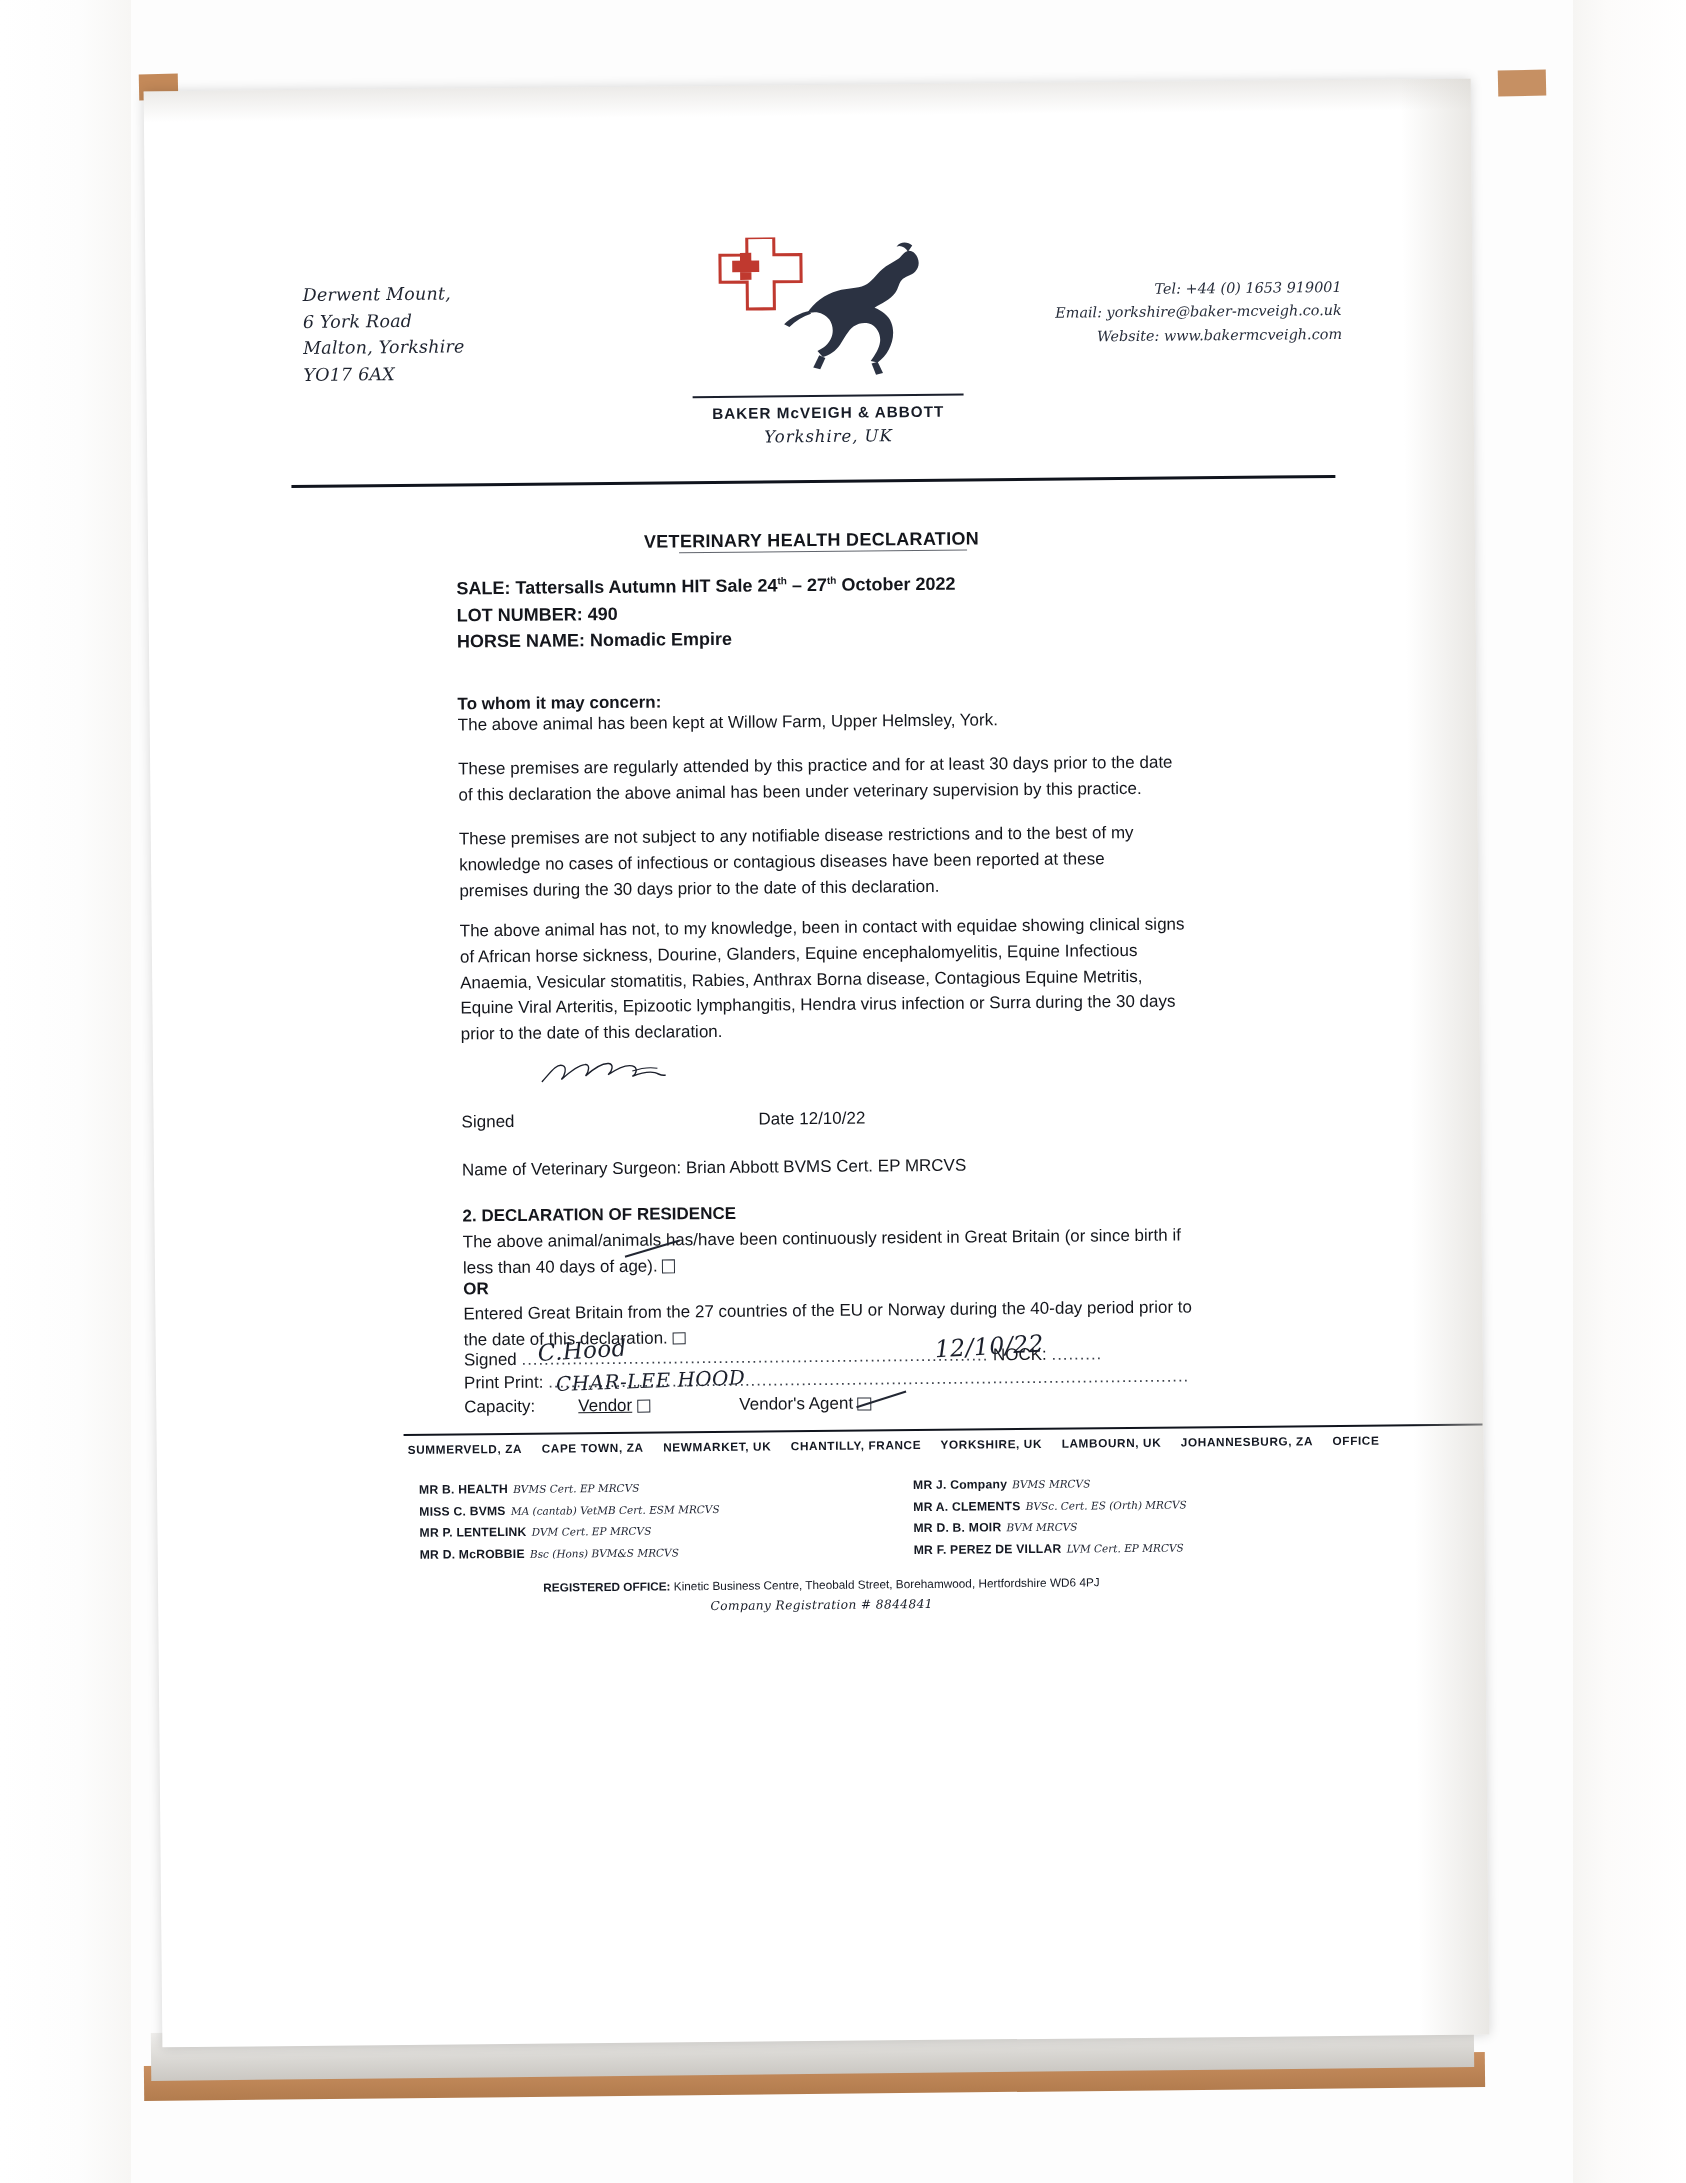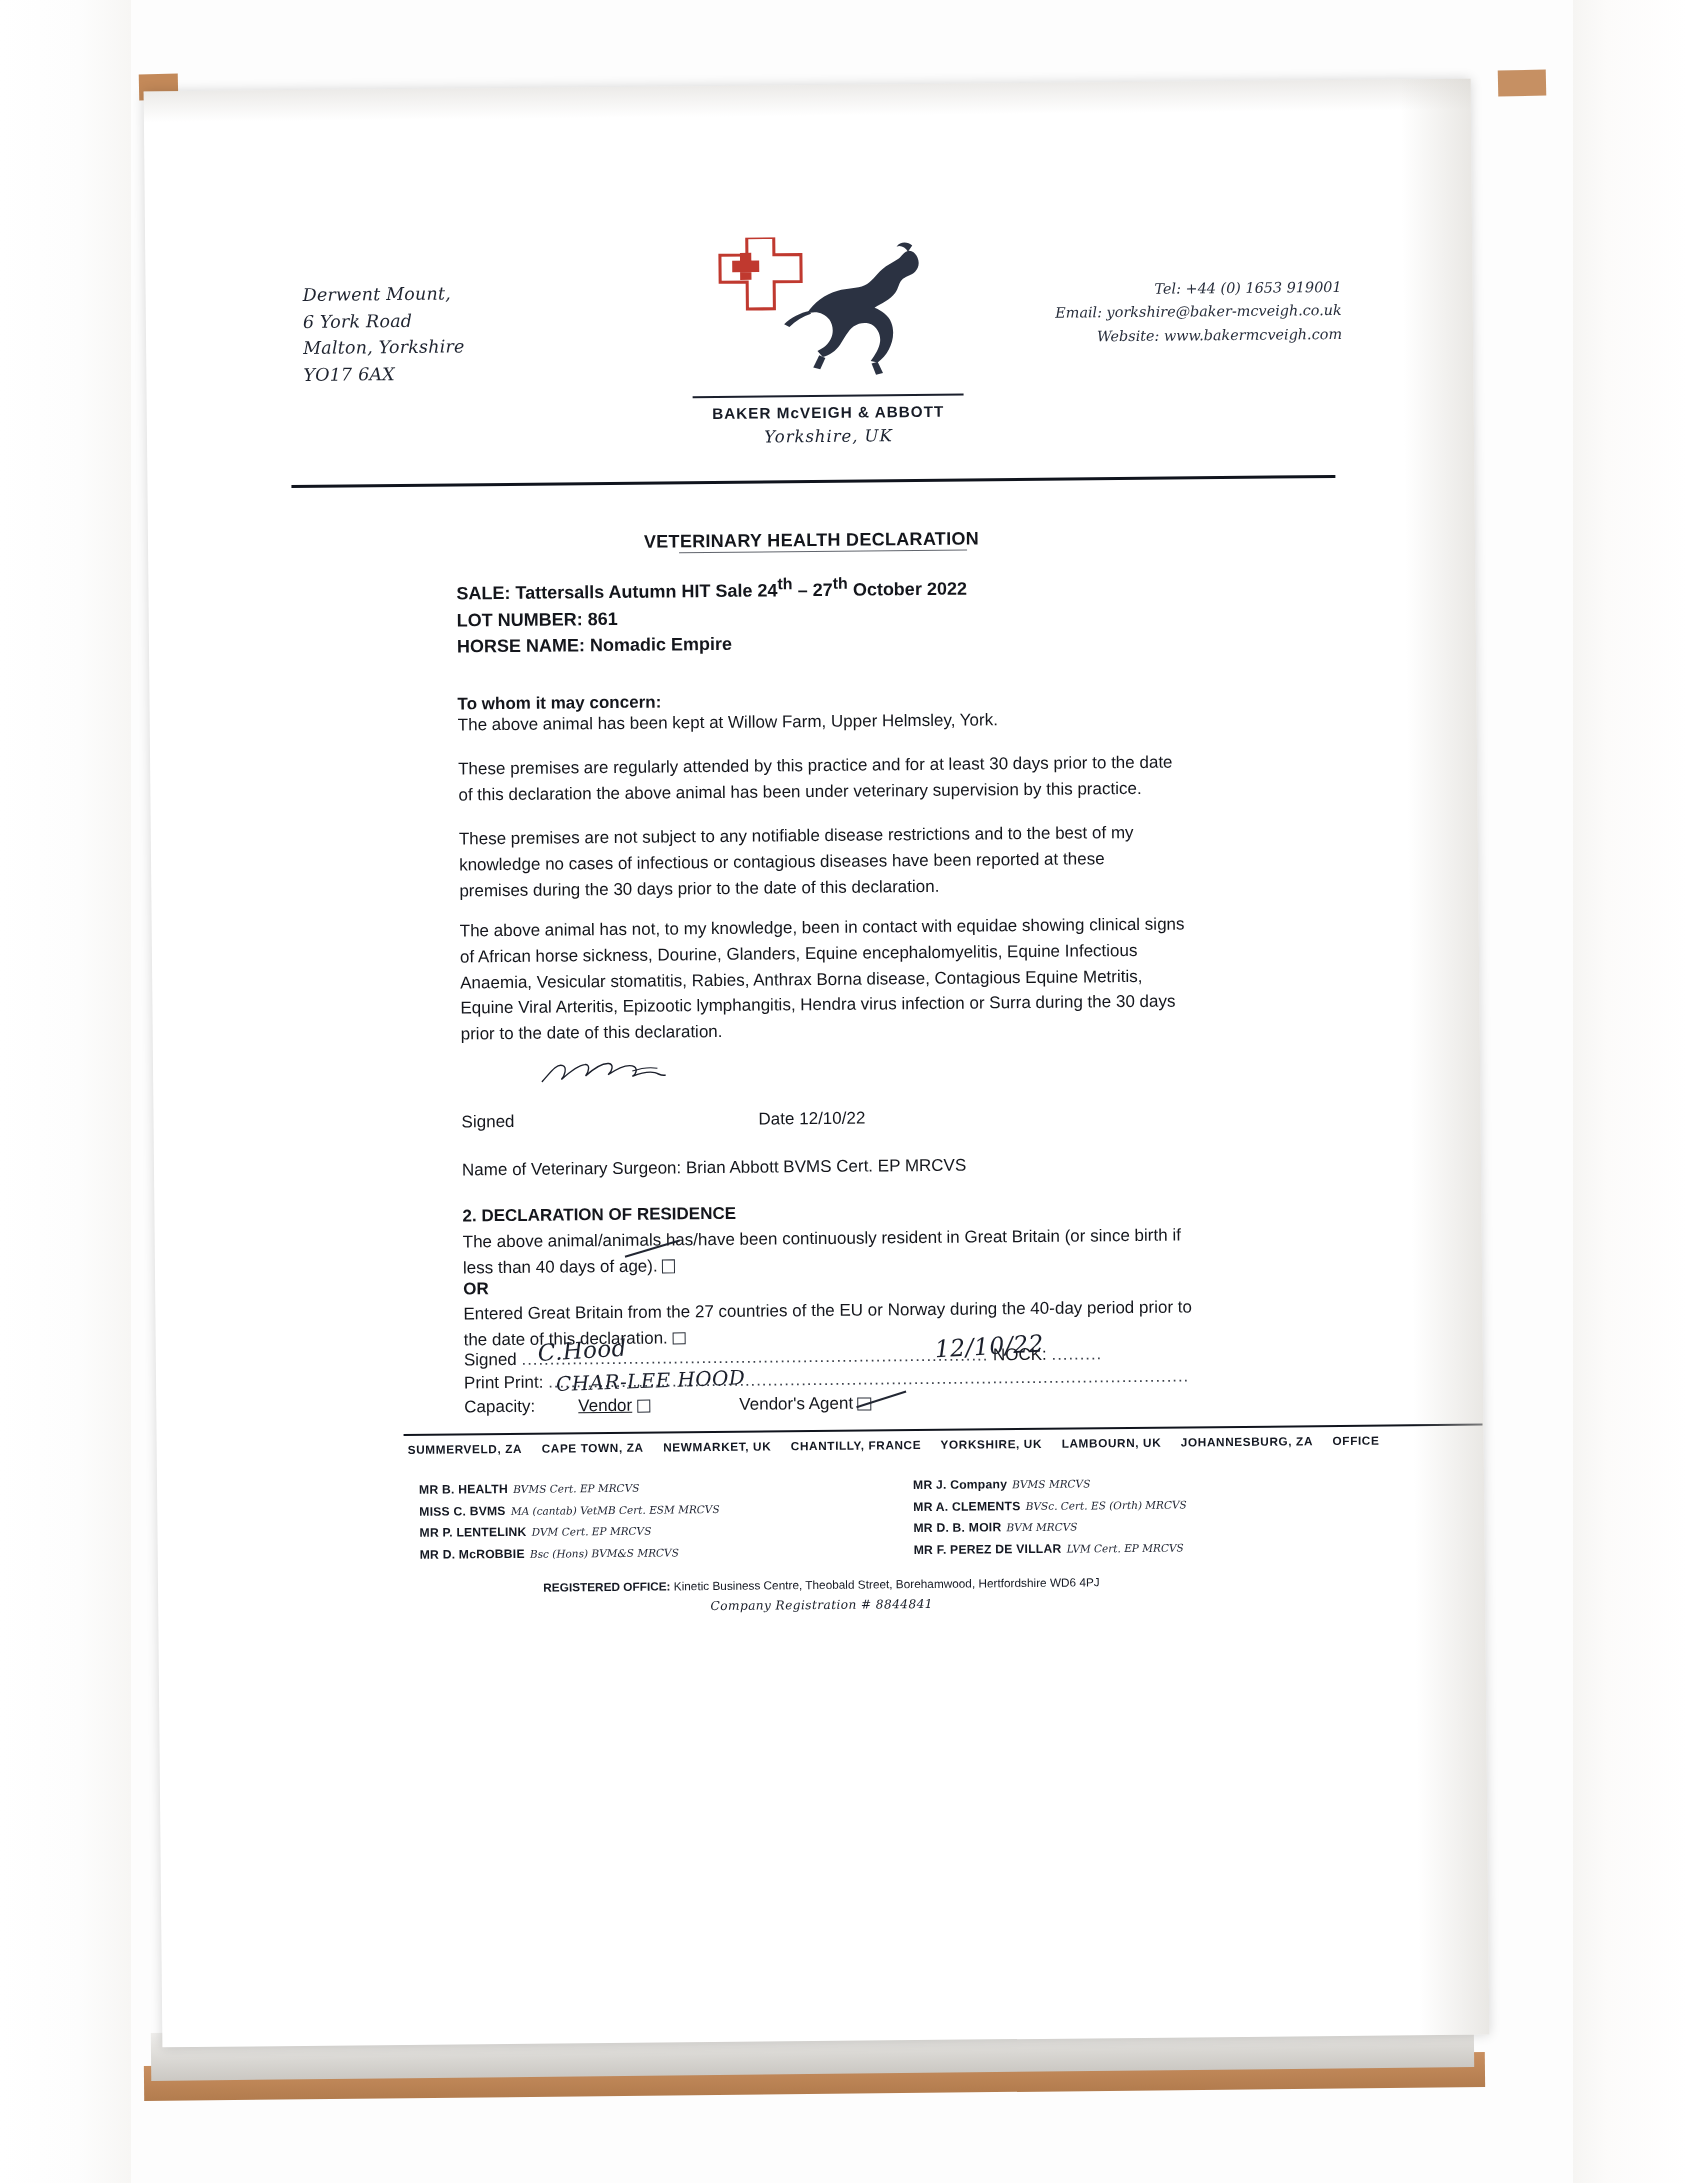--- a/index.html
+++ b/index.html
@@ -185,21 +185,21 @@
   }
 
   .meta-block {
     position: absolute;
     left: 308px; top: 487px;
     width: 917px;
     font-size: 18px;
     line-height: 1.48;
     font-weight: bold;
   }
-  sup { font-size: 16px; vertical-align: super; }
+  sup { font-size: 10px; vertical-align: super; }
 
   .para {
     position: absolute;
     left: 308px;
     width: 734px;
     font-size: 17px;
     line-height: 1.52;
   }
   .para.bold { font-weight: bold; }
 
@@ -466,21 +466,21 @@
     <div class="doc-title">VETERINARY HEALTH DECLARATION</div>
     <div class="title-underline"></div>
 
     <div class="meta-block">
       <div>
         <span>SALE:</span>
         <span>Tattersalls Autumn HIT Sale 24</span><sup>th</sup><span> – 27</span><sup>th</sup><span> October 2022</span>
       </div>
       <div>
         <span>LOT NUMBER:</span>
-        <span>861</span>
+        <span>490</span>
       </div>
       <div>
         <span>HORSE NAME:</span>
         <span>Nomadic Empire</span>
       </div>
     </div>
 
     <div class="para bold p-concern">To whom it may concern:</div>
     <div class="para p-kept">The above animal has been kept at Willow Farm, Upper Helmsley, York.</div>
     <div class="para p-premises">These premises are regularly attended by this practice and for at least 30 days prior to the date of this declaration the above animal has been under veterinary supervision by this practice.</div>

